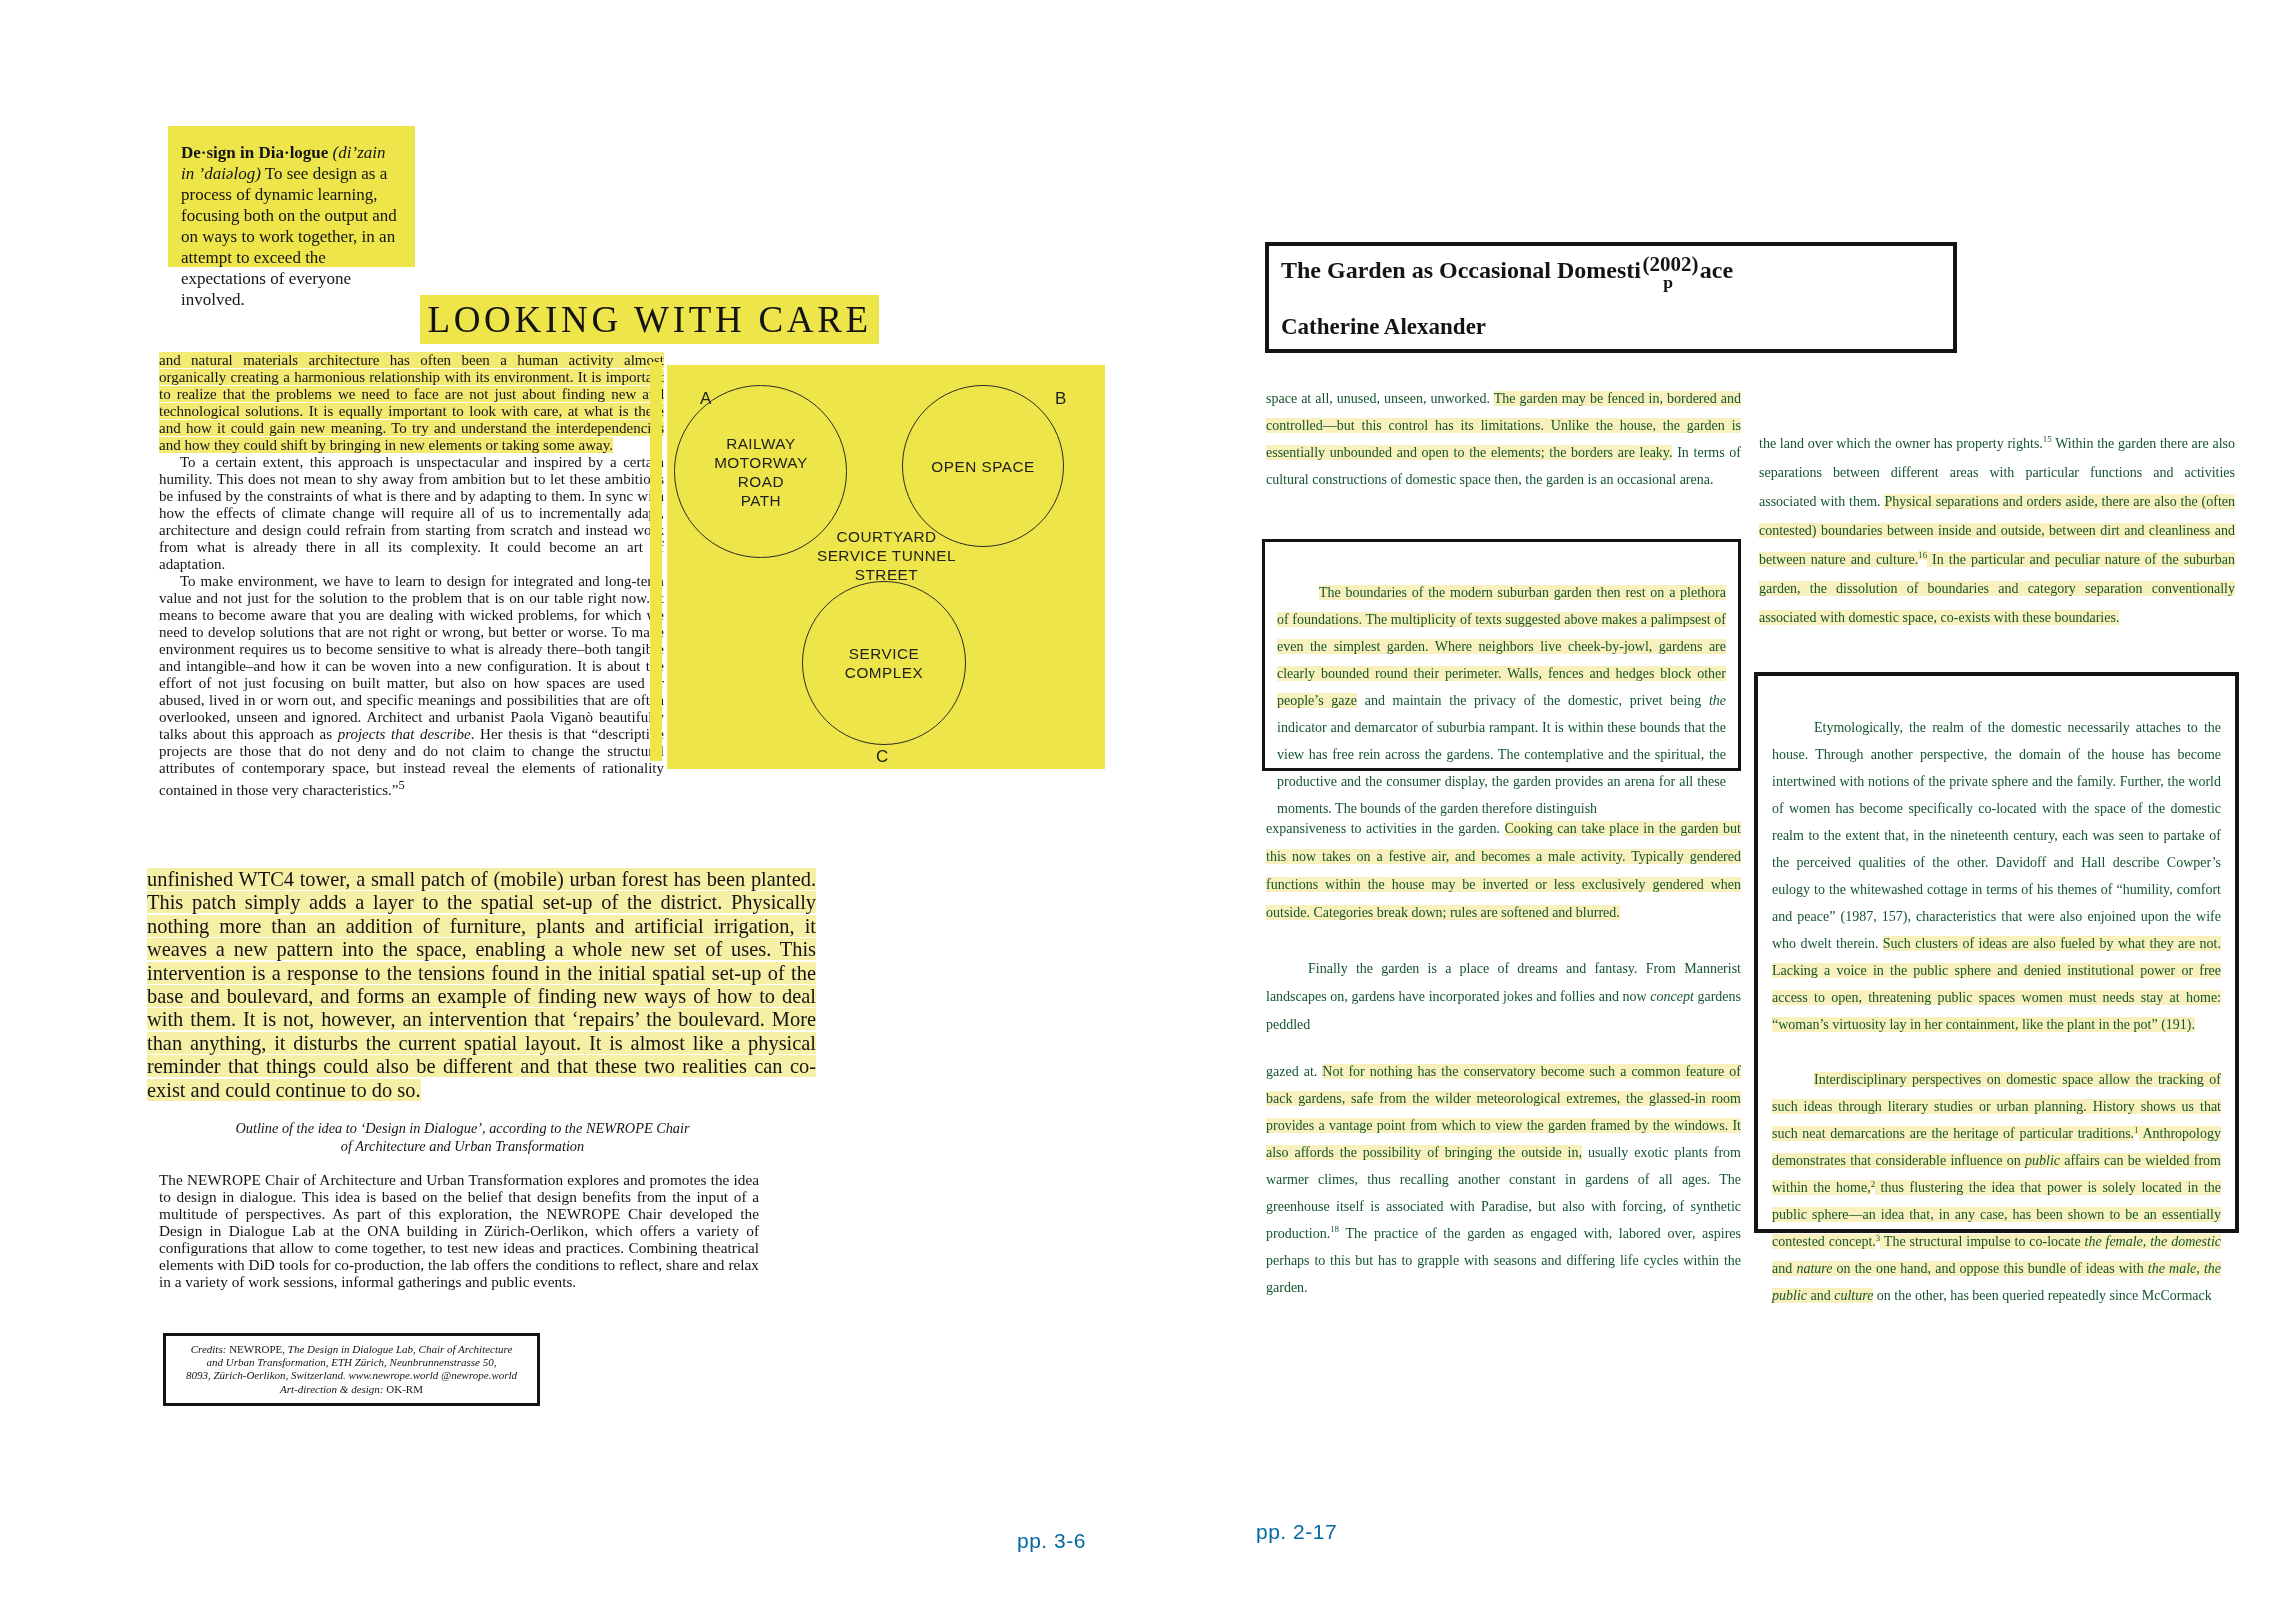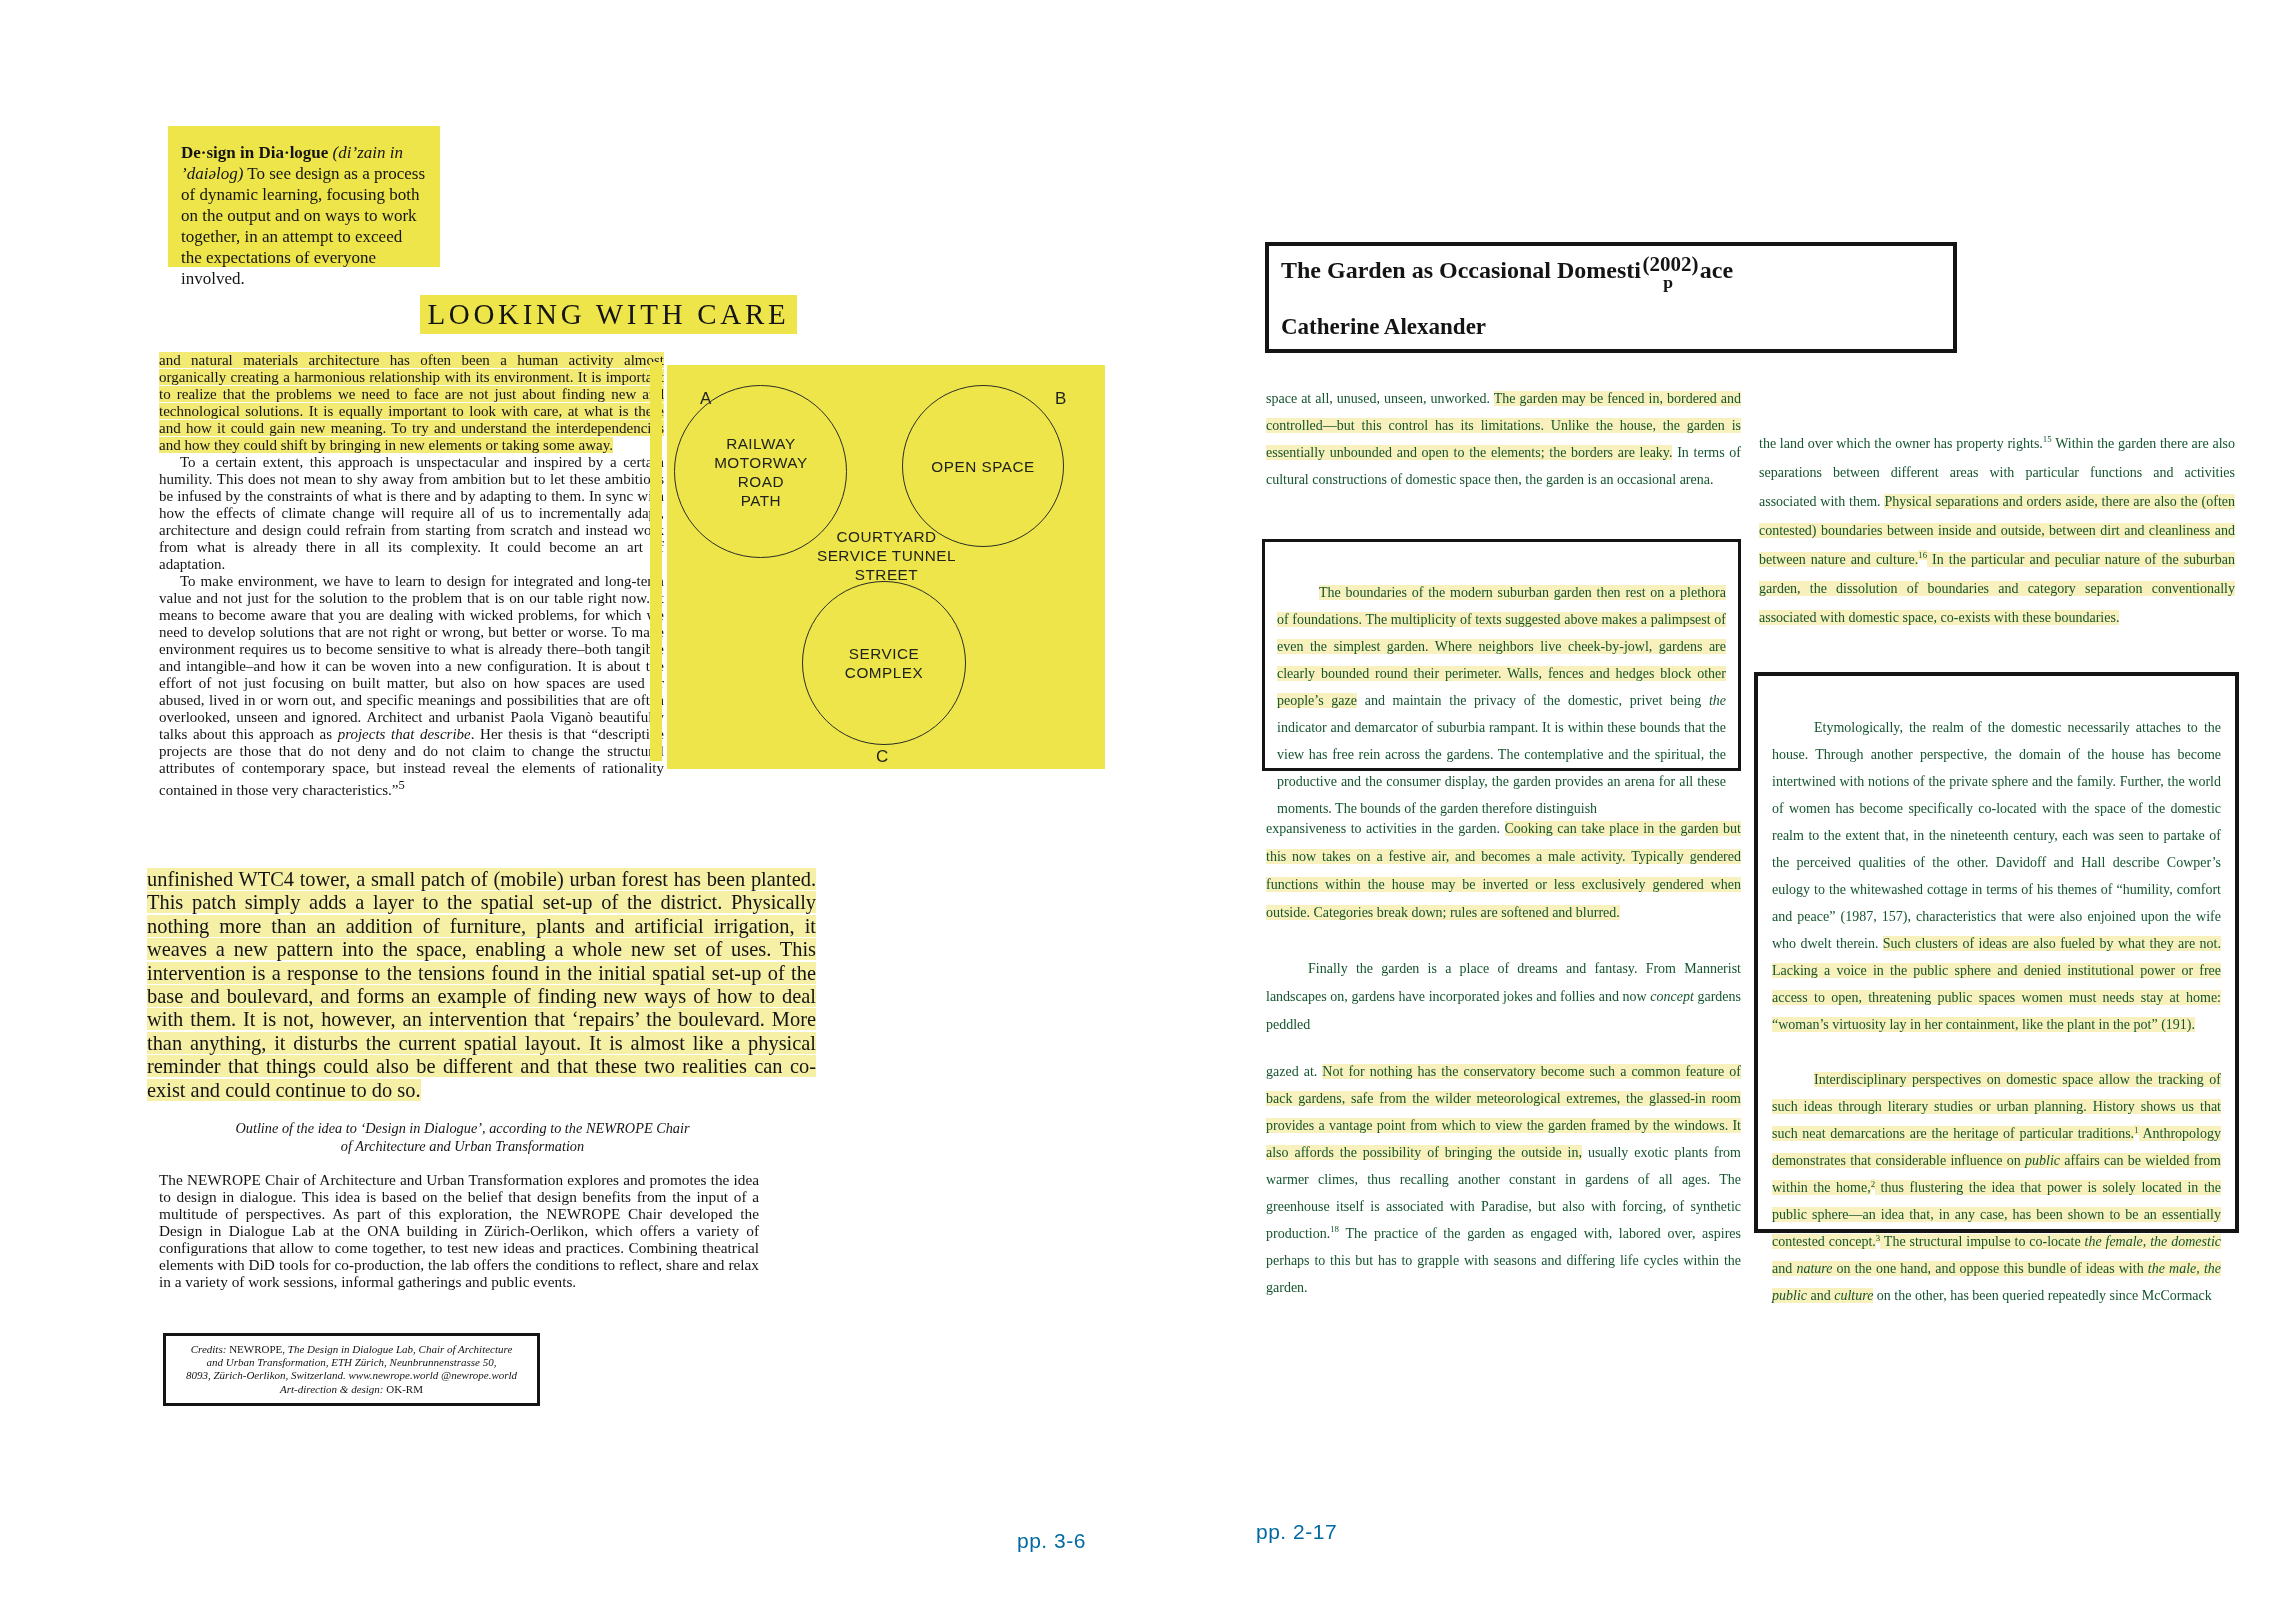--- a/index.html
+++ b/index.html
@@ -1,25 +1,25 @@
 <!DOCTYPE html>
 <html style="font-size:7.4px"><head>
 <meta charset="utf-8">
 <style>
   html,body{margin:0;padding:0;background:#ffffff;}
   .page{position:relative;width:2295px;height:1623px;background:#ffffff;
         font-family:"Liberation Serif",serif;color:#141414;overflow:hidden;}
   .abs{position:absolute;}
 
   
-  .def-box{left:168px;top:126px;width:272px;height:141px;background:#eee54a;
+  .def-box{left:168px;top:126px;width:247px;height:141px;background:#eee54a;
            box-sizing:border-box;padding:15.7px 13px;font-size:17px;line-height:21px;}
   .def-term{font-weight:bold;}
   .def-pron{font-style:italic;}
-  .heading{left:420px;top:295px;background:#eee54a;font-size:29px;letter-spacing:3.7px;
+  .heading{left:420px;top:295px;background:#eee54a;font-size:37px;letter-spacing:3.7px;
            padding:2.8px 7.4px;white-space:nowrap;}
   .leftcol{left:159px;top:352px;width:505px;font-size:15px;line-height:17px;text-align:justify;}
   .leftcol p{margin:0;}
   .leftcol p.ind{text-indent:21px;}
   .leftcol .hl{background:#f3ea74;}
   .margin-strip{left:650px;top:362px;width:12px;height:399px;background:#eee54a;}
 
   .diagram{left:667px;top:365px;width:438px;height:404px;background:#eee54a;
            font-family:"Liberation Sans",sans-serif;color:#20231c;}
   .circle{position:absolute;border:1.4px solid #2a2d24;border-radius:50%;

